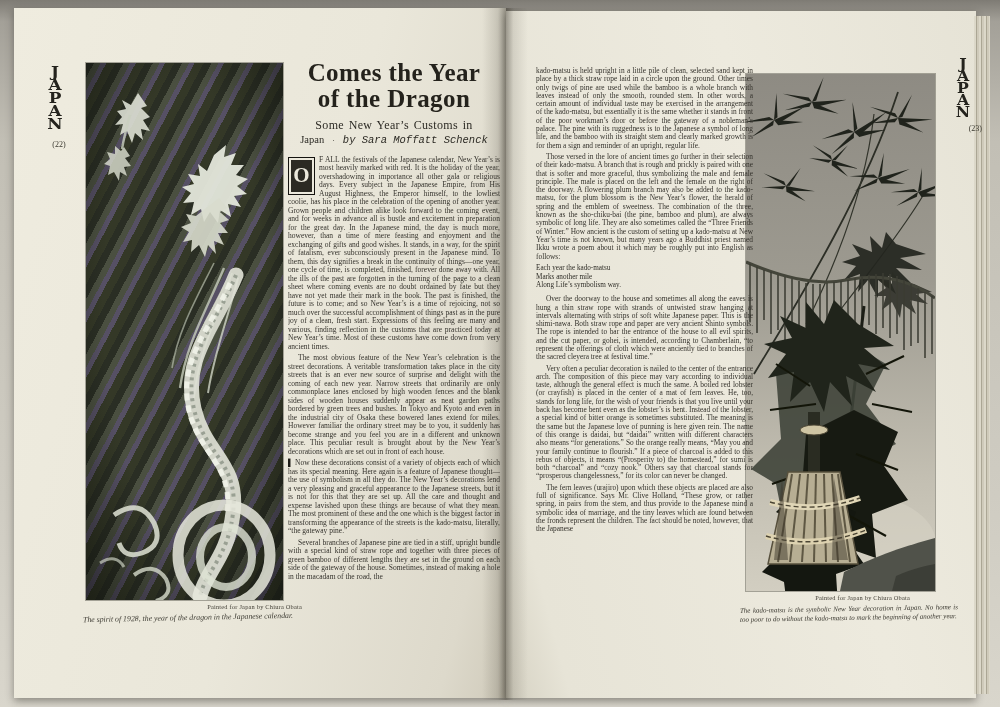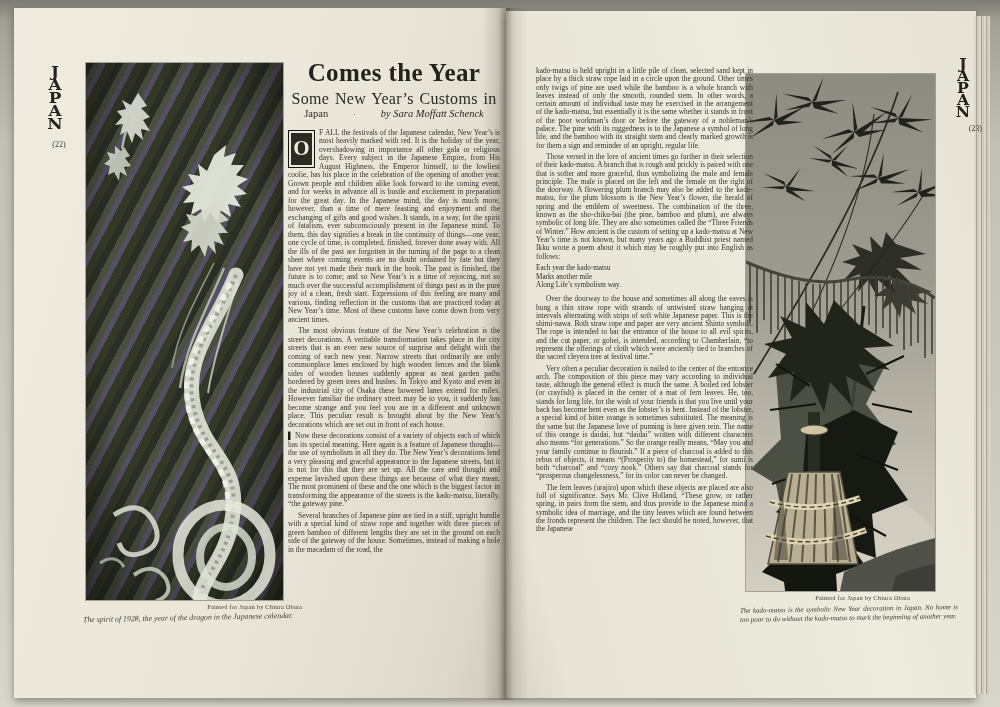--- a/index.html
+++ b/index.html
@@ -32,25 +32,25 @@
           font-family:"Liberation Serif",serif;text-align:right;}
   .figcaption{position:absolute;font-style:italic;font-size:7.8px;line-height:9.4px;
               color:#3d3b33;z-index:4;}
 
   .col{position:absolute;overflow:hidden;z-index:4;color:#34322c;}
   .col-left{left:288px;top:60px;width:212px;height:592px;}
   .col-right{left:519px;top:67px;width:217px;height:594px;margin-left:17px;}
 
   .title{font-size:25px;line-height:26px;text-align:center;color:#24221c;
          font-family:"Liberation Serif",serif;letter-spacing:.4px;margin:0 0 7px;}
-  .subtitle{font-size:16px;line-height:12.5px;text-align:center;color:#2c2a24;
+  .subtitle{font-size:12px;line-height:12.5px;text-align:center;color:#2c2a24;
             letter-spacing:.3px;word-spacing:1.5px;margin:0 0 2px;}
-  .subline2{display:flex;justify-content:center;gap:25px;align-items:baseline;
+  .subline2{display:flex;justify-content:center;gap:8px;align-items:baseline;
             font-size:10.5px;color:#2c2a24;margin:0 0 10px;}
-  .byline{font-style:italic;}
+  .byline{font-style:italic;font-family:Liberation Mono, monospace;}
   .bysep{font-size:8px;}
 
   .bodytext p{margin:0 0 3px;text-align:justify;text-indent:10px;
               font-size:7.5px;line-height:8.5px;}
   .col-right .bodytext p{font-size:7.4px;line-height:8.3px;}
   .p-first{text-indent:0 !important;}
   .dropcap{float:left;width:25px;height:36px;margin:1px 4px 0 0;background:#2c2a23;
            color:#ece9dc;font:700 21px/35px "Liberation Serif",serif;text-align:center;
            box-shadow:inset 0 0 0 2px #ece9dc, inset 0 0 0 4px #2c2a23;border:1px solid #14130f;}
   .pmark{font-size:7px;margin-right:2px;color:#1c1b16;}
@@ -108,20 +108,21 @@
       <path d="M48,512 q20,-14 32,4 q8,16 -10,22" stroke="#d5dac9" stroke-width="4" fill="none" opacity=".8"></path>
       <path d="M14,500 q16,-10 24,4" stroke="#c9cfbf" stroke-width="3" fill="none" opacity=".7"></path>
     </svg>
   </div>
   <div class="credit" style="left:150px;top:603px;width:152px;">Painted for Japan by Chiura Obata</div>
   <div class="figcaption" style="left:66px;top:613px;width:244px;text-align:center;transform:rotate(-1.2deg);">The spirit of 1928, the year of the dragon in the Japanese calendar.</div>
 
   <div class="col col-left">
     <h1 class="title">
       <span>Comes the Year</span><br>
+      <span>of the Dragon</span>
     </h1>
     <div class="subtitle">Some New Year’s Customs in</div>
     <div class="subline2">
       <span>Japan</span>
       <span class="bysep">·</span>
       <span class="byline">by Sara Moffatt Schenck</span>
     </div>
     <div class="bodytext">
       <p class="p-first">
         <span class="dropcap">O</span><span>F ALL the festivals of the Japanese calendar, New Year’s is most heavily marked with red. It is the holiday of the year, overshadowing in importance all other gala or religious days. Every subject in the Japanese Empire, from His August Highness, the Emperor himself, to the lowliest coolie, has his place in the celebration of the opening of another year. Grown people and children alike look forward to the coming event, and for weeks in advance all is bustle and excitement in preparation for the great day. In the Japanese mind, the day is much more, however, than a time of mere feasting and enjoyment and the exchanging of gifts and good wishes. It stands, in a way, for the spirit of fatalism, ever subconsciously present in the Japanese mind. To them, this day signifies a break in the continuity of things—one year, one cycle of time, is completed, finished, forever done away with. All the ills of the past are forgotten in the turning of the page to a clean sheet where coming events are no doubt ordained by fate but they have not yet made their mark in the book. The past is finished, the future is to come; and so New Year’s is a time of rejoicing, not so much over the successful accomplishment of things past as in the pure joy of a clean, fresh start. Expressions of this feeling are many and various, finding reflection in the customs that are practiced today at New Year’s time. Most of these customs have come down from very ancient times.</span>

